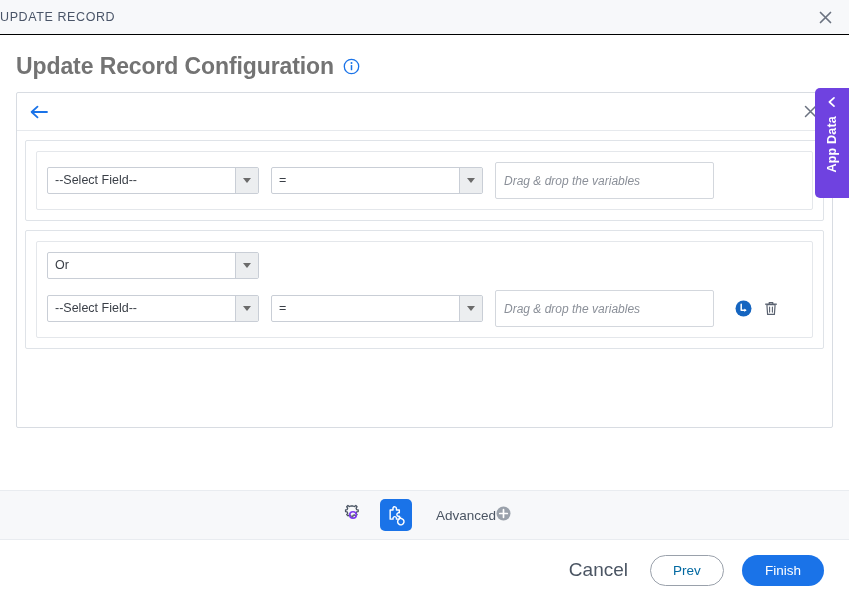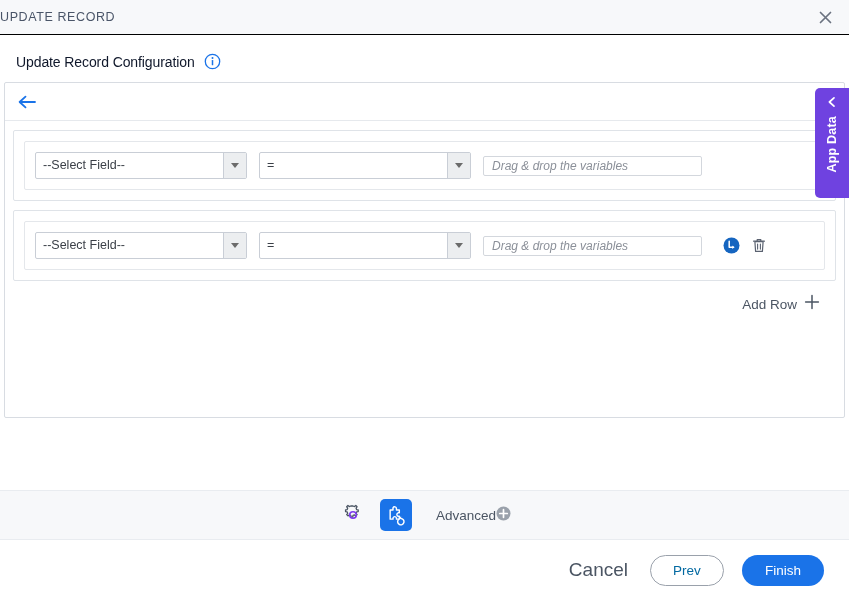--- a/index.html
+++ b/index.html
@@ -64,37 +64,37 @@
     overflow: hidden;
   }
 
   .page-title-row {
     display: flex;
     align-items: center;
     gap: 9px;
     padding: 18px 0 12px 16px;
   }
   .page-title {
-    font-size: 14px;
-    font-weight: normal;
-    color: #0f172a;
+    font-size: 23px;
+    font-weight: bold;
+    color: #737373;
     letter-spacing: -0.1px;
   }
   .info-icon {
     width: 17px;
     height: 17px;
     display: inline-flex;
     align-items: center;
     justify-content: center;
     cursor: pointer;
   }
 
   
   .builder {
-    margin: 0 4px;
+    margin: 0 16px;
     border: 1px solid #d8dce2;
     border-radius: 2px;
     background: #ffffff;
     height: 336px;
     box-sizing: border-box;
     display: flex;
     flex-direction: column;
   }
   .builder-head {
     height: 38px;
@@ -186,21 +186,21 @@
   .caret {
     width: 0; height: 0;
     border-left: 4px solid transparent;
     border-right: 4px solid transparent;
     border-top: 5px solid #6b6b6b;
   }
 
   
   .dropzone {
     width: 219px;
-    height: 20px;
+    height: 37px;
     border: 1px solid #d3d7dd;
     border-radius: 2px;
     background: #ffffff;
     box-sizing: border-box;
     font-family: "Liberation Sans", sans-serif;
     font-size: 12px;
     font-style: italic;
     color: #8b9099;
     padding: 0 8px;
     outline: none;
@@ -410,20 +410,28 @@
                     <span class="caret"></span>
                   </span>
               </div>
               <input class="dropzone" type="text" readonly="" placeholder="Drag &amp; drop the variables" style="">
             </div>
           </div>
         </div>
 
         <div class="group">
           <div class="group-inner">
+            <div class="cond-row">
+              <div class="select w-field">
+                <span class="select-label">Or</span>
+                <span class="select-arrow">
+                    <span class="caret"></span>
+                  </span>
+              </div>
+            </div>
             <div class="cond-row">
               <div class="select w-field">
                 <span class="select-label">--Select Field--</span>
                 <span class="select-arrow">
                     <span class="caret"></span>
                   </span>
               </div>
               <div class="select w-op">
                 <span class="select-label">=</span>
                 <span class="select-arrow">
@@ -445,28 +453,20 @@
                     <path d="M6.2 4.2 V2.6 H9.8 V4.2" stroke="#5a6270" stroke-width="1.2" fill="none" stroke-linejoin="round"></path>
                     <path d="M3.9 4.7 L4.6 14.4 H11.4 L12.1 4.7 Z" stroke="#5a6270" stroke-width="1.2" fill="none" stroke-linejoin="round"></path>
                     <path d="M6.6 7.0 V12.1 M9.4 7.0 V12.1" stroke="#5a6270" stroke-width="1.1" stroke-linecap="round"></path>
                   </svg>
                 </div>
               </div>
             </div>
           </div>
         </div>
 
-        <div class="add-row">
-          <span class="add-row-label">Add Row</span>
-          <span>
-            <svg width="16" height="16" viewBox="0 0 16 16" aria-hidden="true">
-              <path d="M8 1.6 V14.4 M1.6 8 H14.4" stroke="#4b5563" stroke-width="1.5" stroke-linecap="round"></path>
-            </svg>
-          </span>
-        </div>
 
       </div>
     </div>
 
     <div class="appdata-tab">
       <div class="appdata-chev">
         <svg width="12" height="12" viewBox="0 0 12 12" aria-hidden="true">
           <path d="M8 1.8 L3.4 6 L8 10.2" stroke="#ffffff" stroke-width="1.7" fill="none" stroke-linecap="round" stroke-linejoin="round"></path>
         </svg>
       </div>

